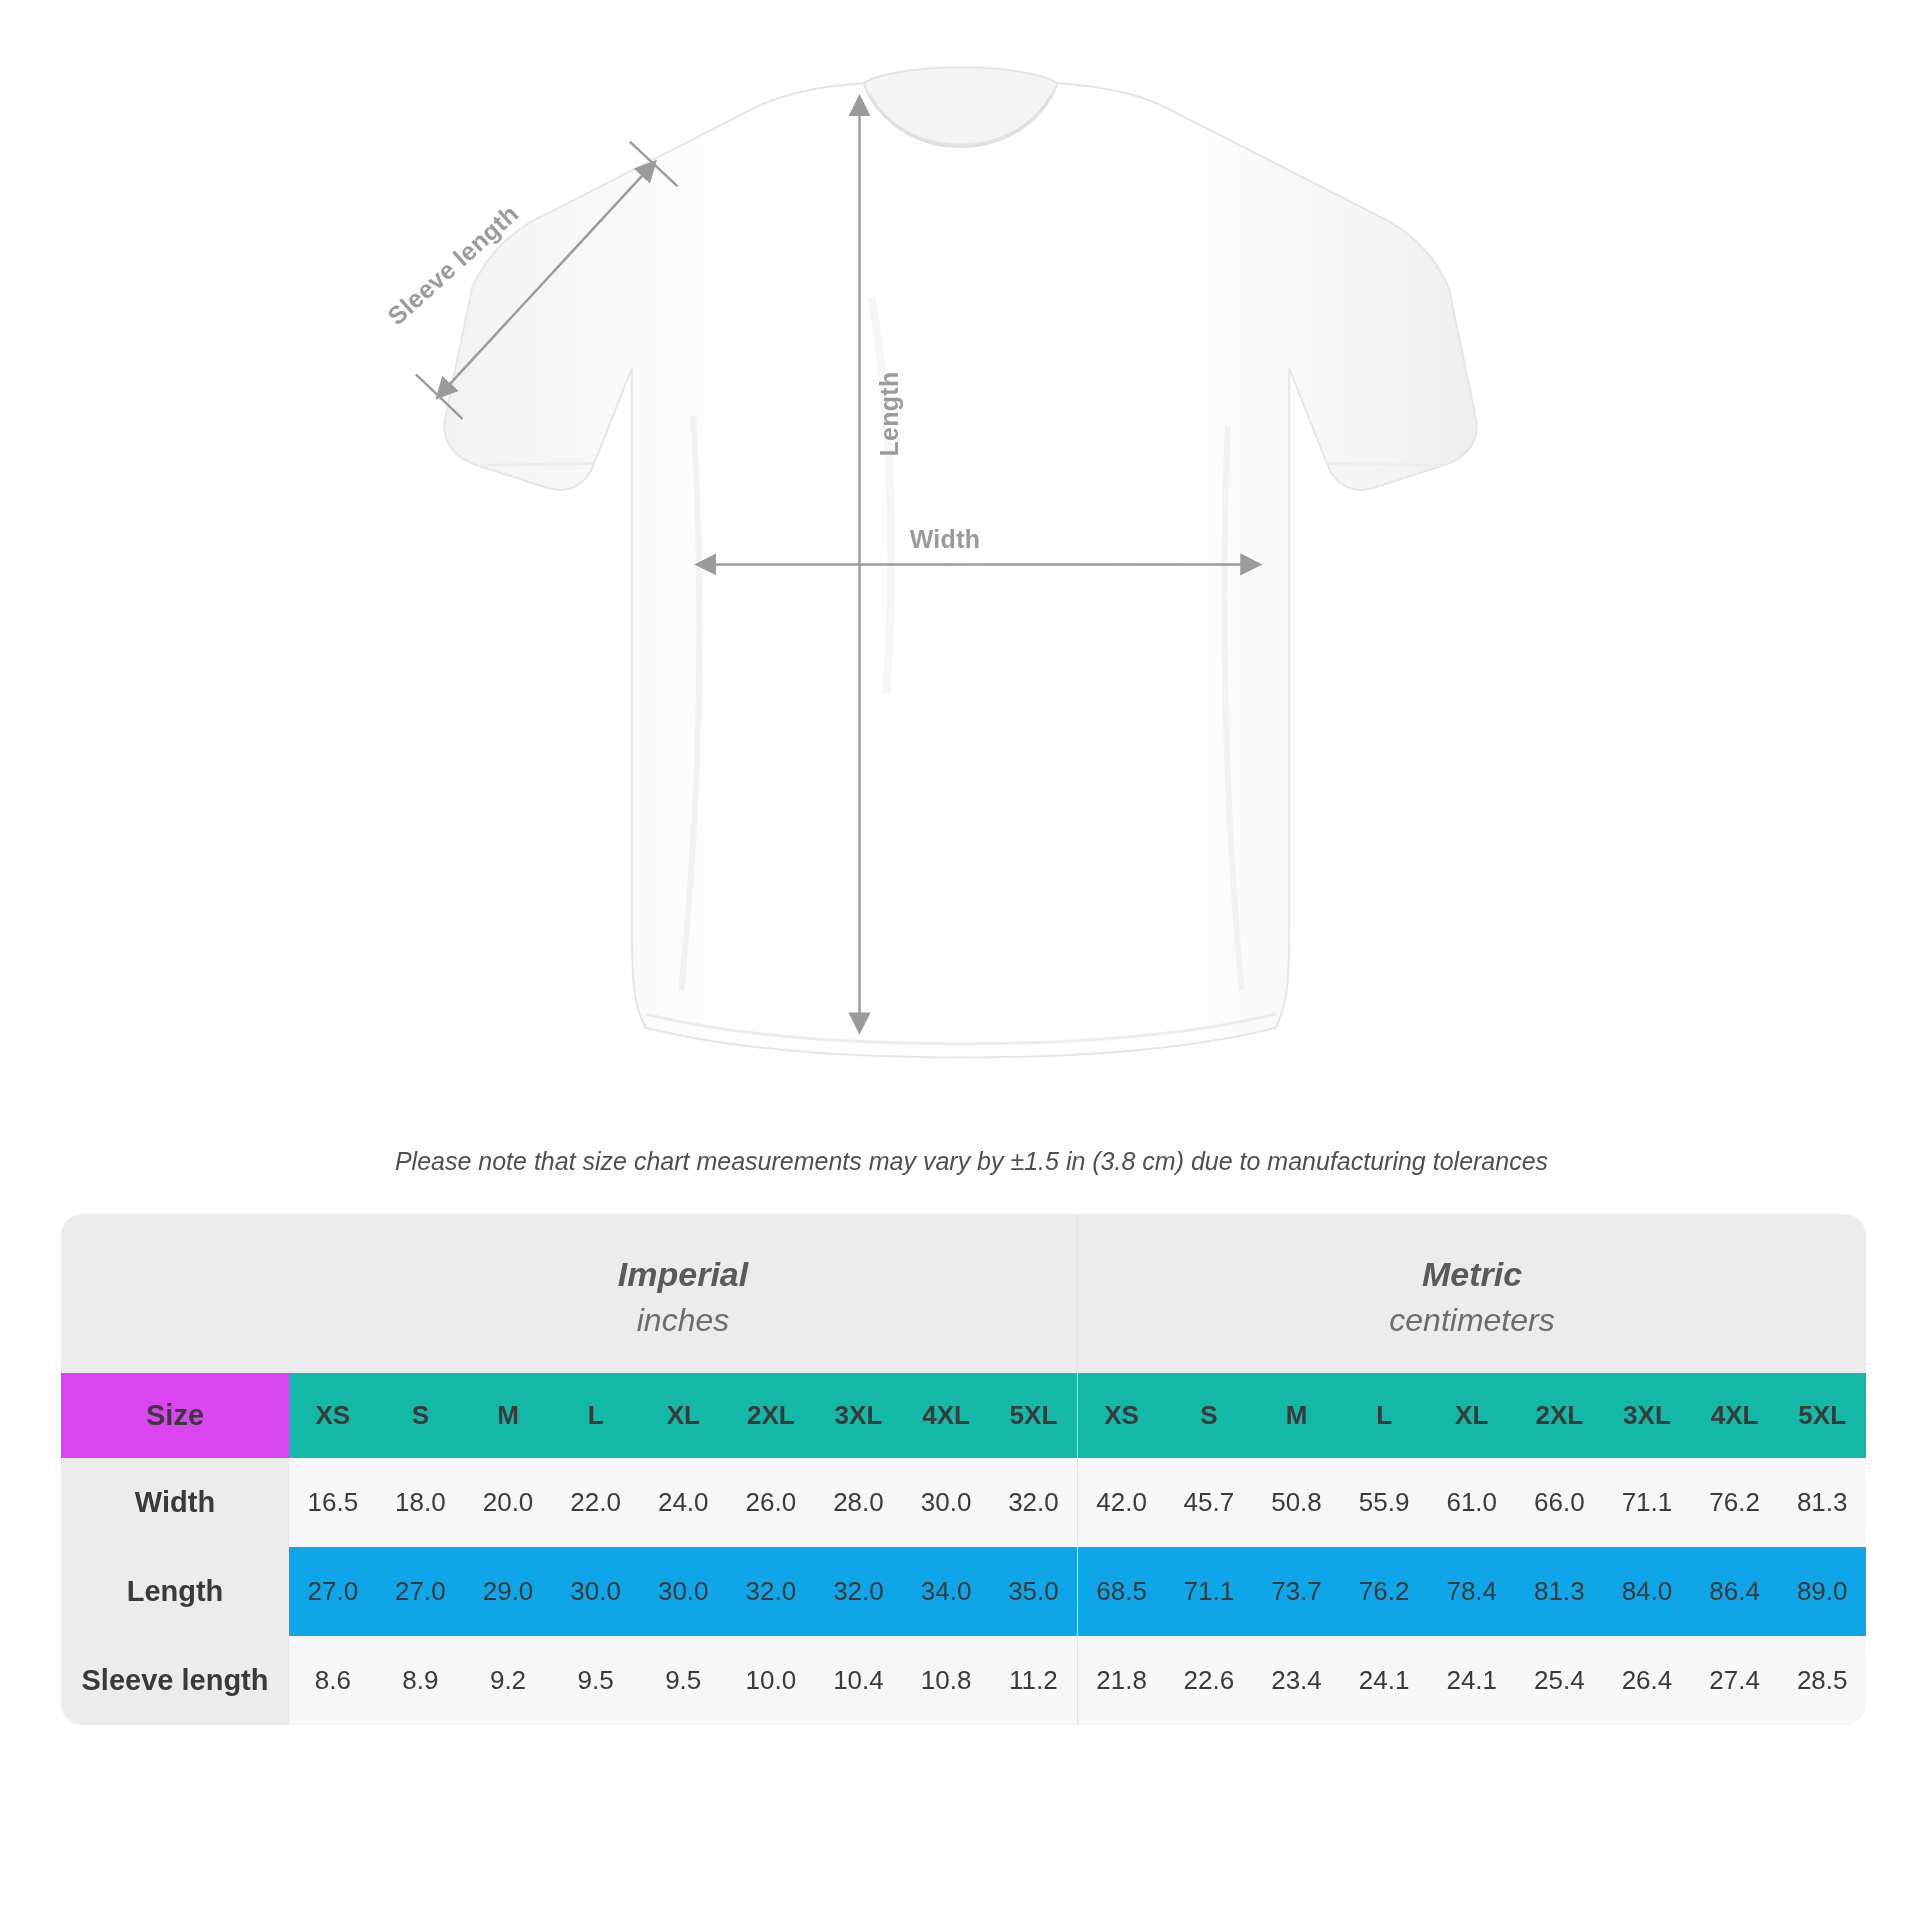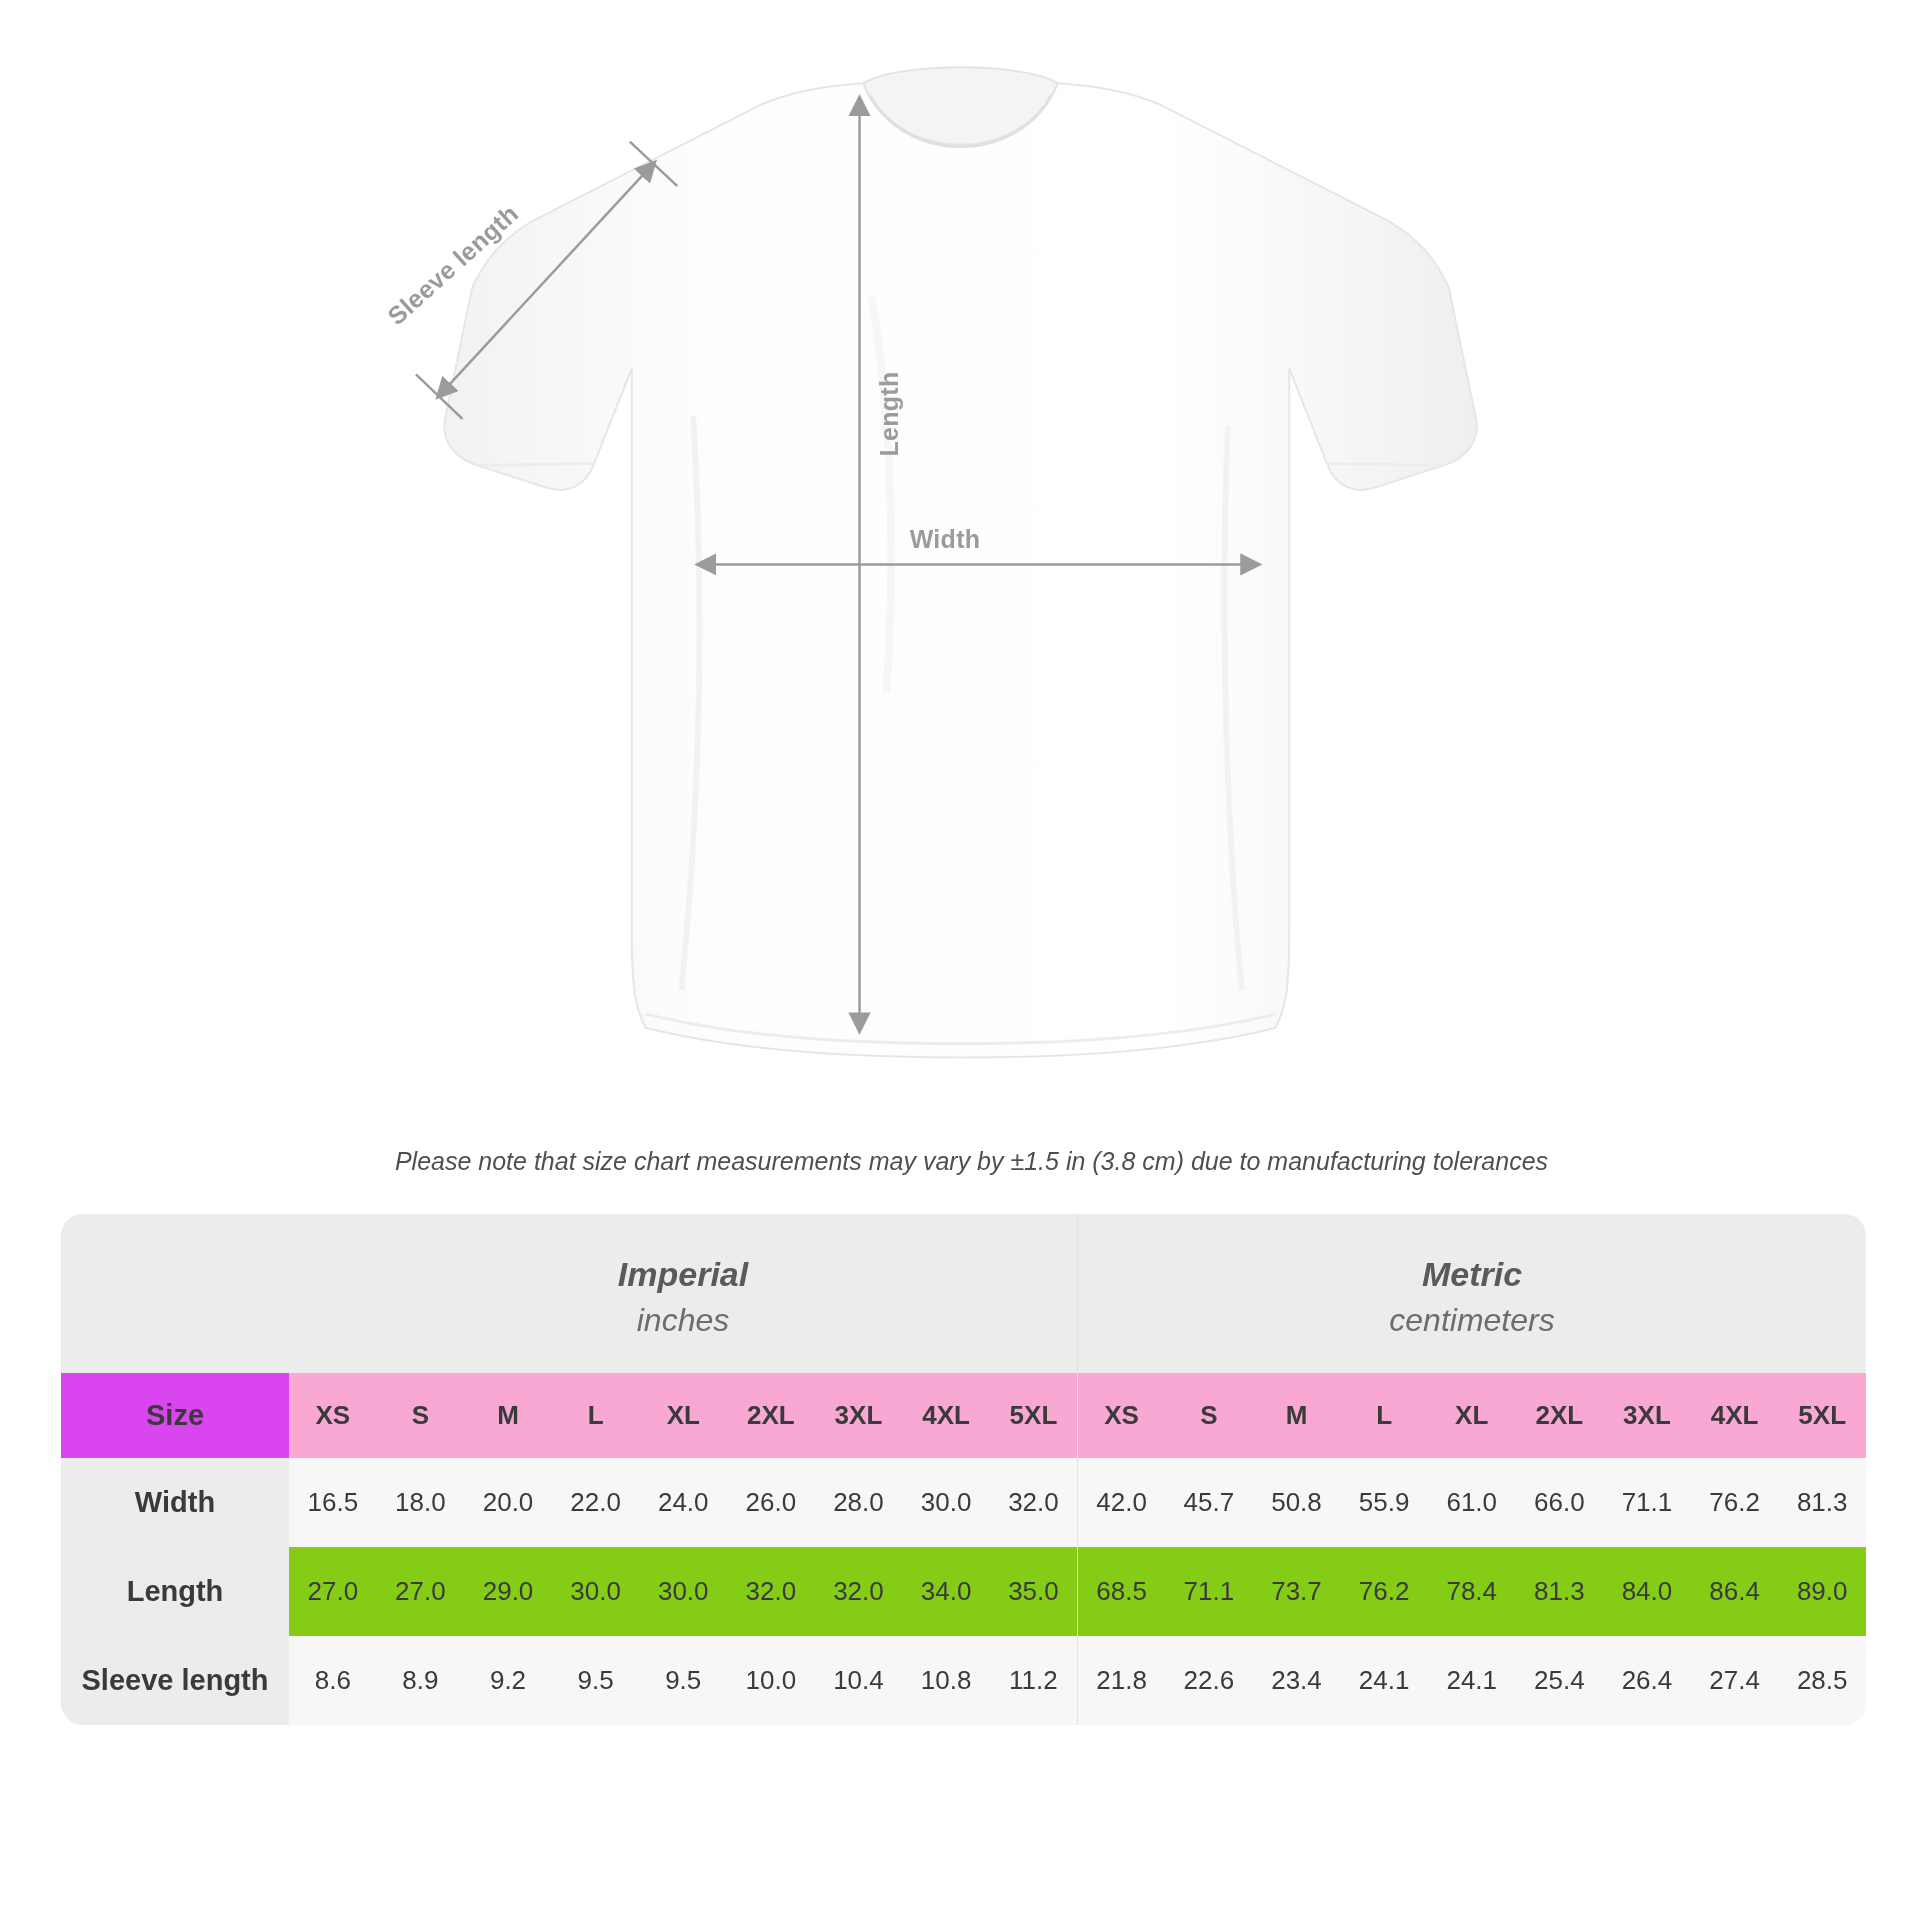--- a/index.html
+++ b/index.html
@@ -102,33 +102,33 @@
     color: #5a5a5a;
     line-height: 1.25;
   }
   .unit-sub {
     font-size: 32px;
     font-style: italic;
     color: #6d6d6d;
     margin-top: 6px;
   }
   .hdr-row td {
-    background: #f9a8d4;
+    background: #14b8a6;
     padding: 26px 0;
     font-weight: bold;
     color: #4a4a4a;
     font-size: 27px;
   }
   .hdr-row td.rowlabel {
     background: #d946ef;
     font-size: 29px;
   }
   .data-row td {
     padding: 28px 0;
-    background: #84cc16;
+    background: #0ea5e9;
     font-size: 27px;
     color: #3c3c3c;
   }
   .data-row.alt td {
     background: #f7f7f7;
   }
   .data-row td.rowlabel {
     background: #ececec;
     font-weight: bold;
     color: #3a3a3a;

